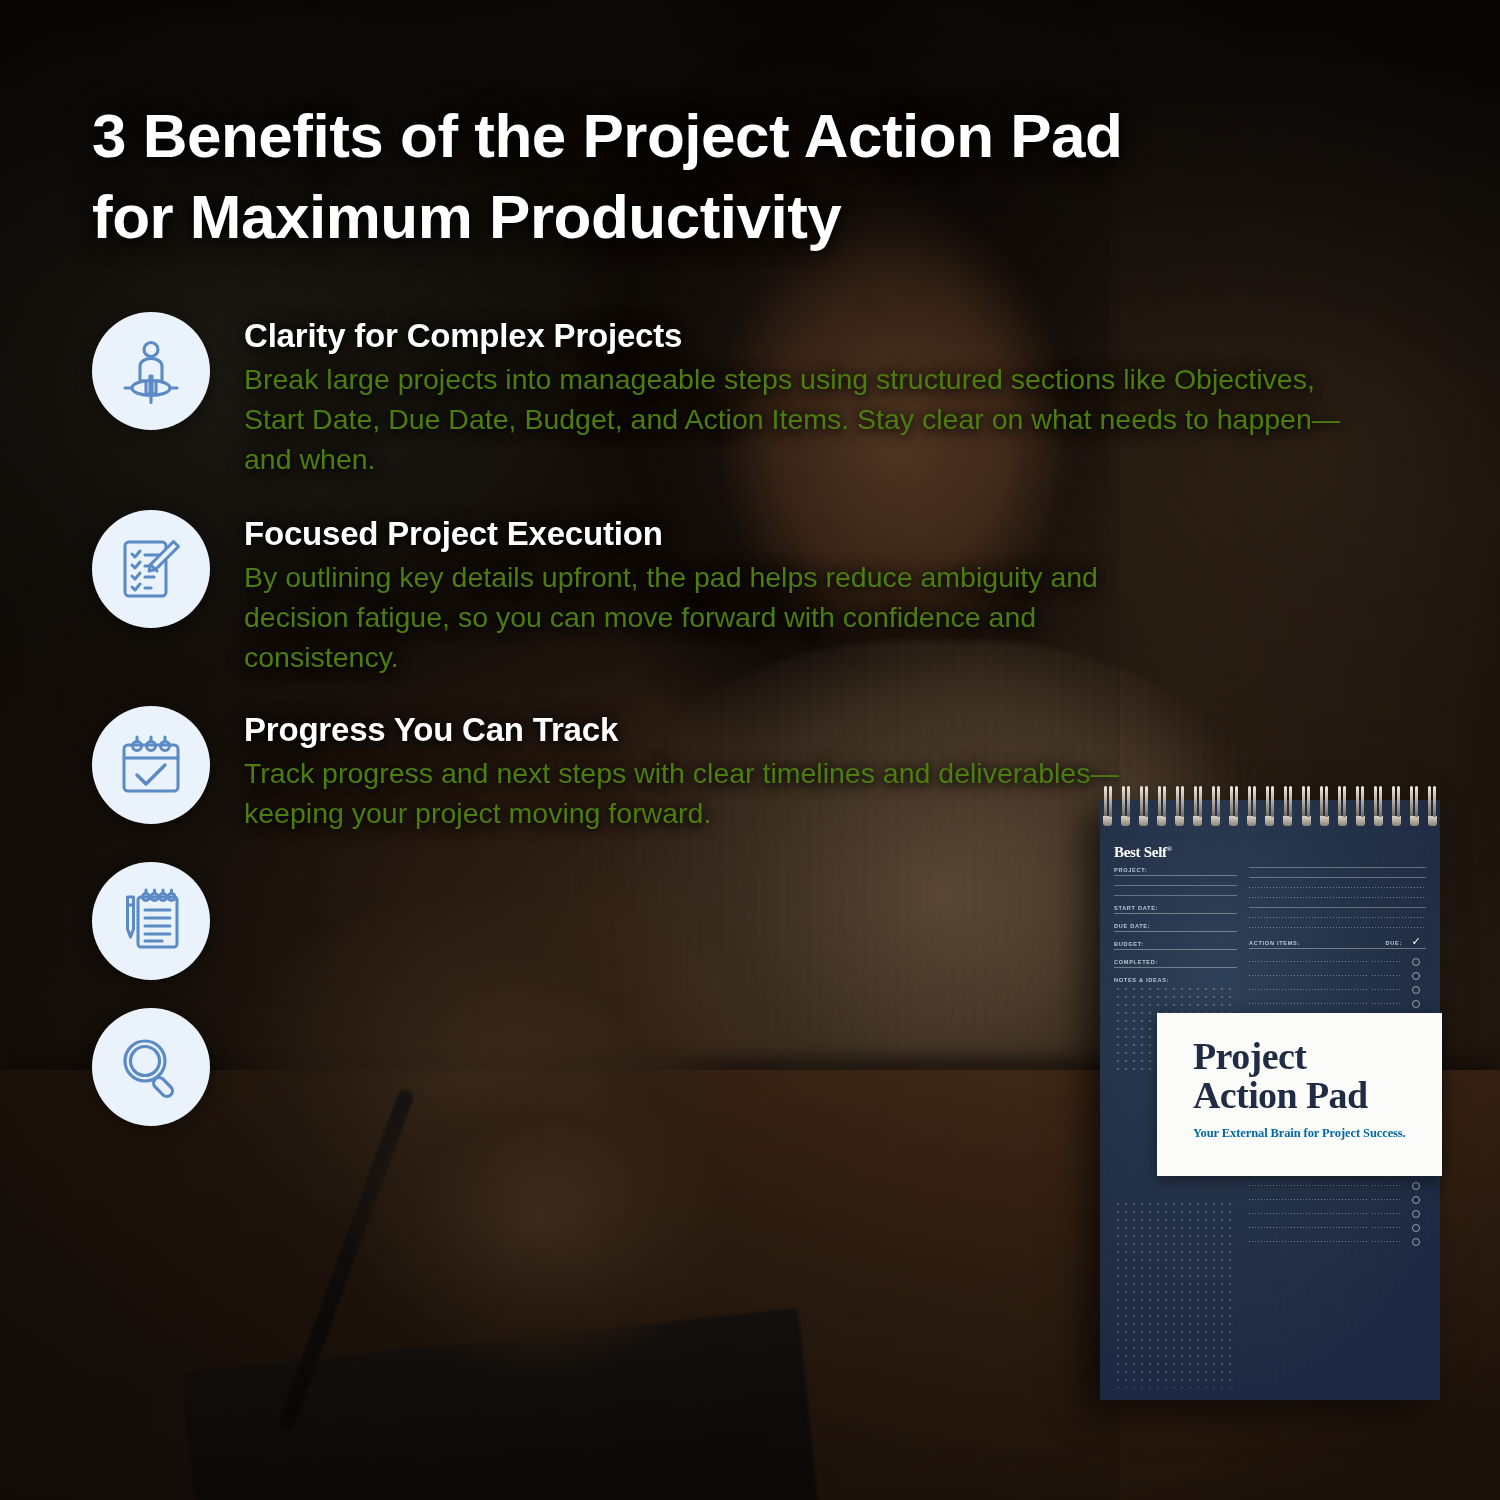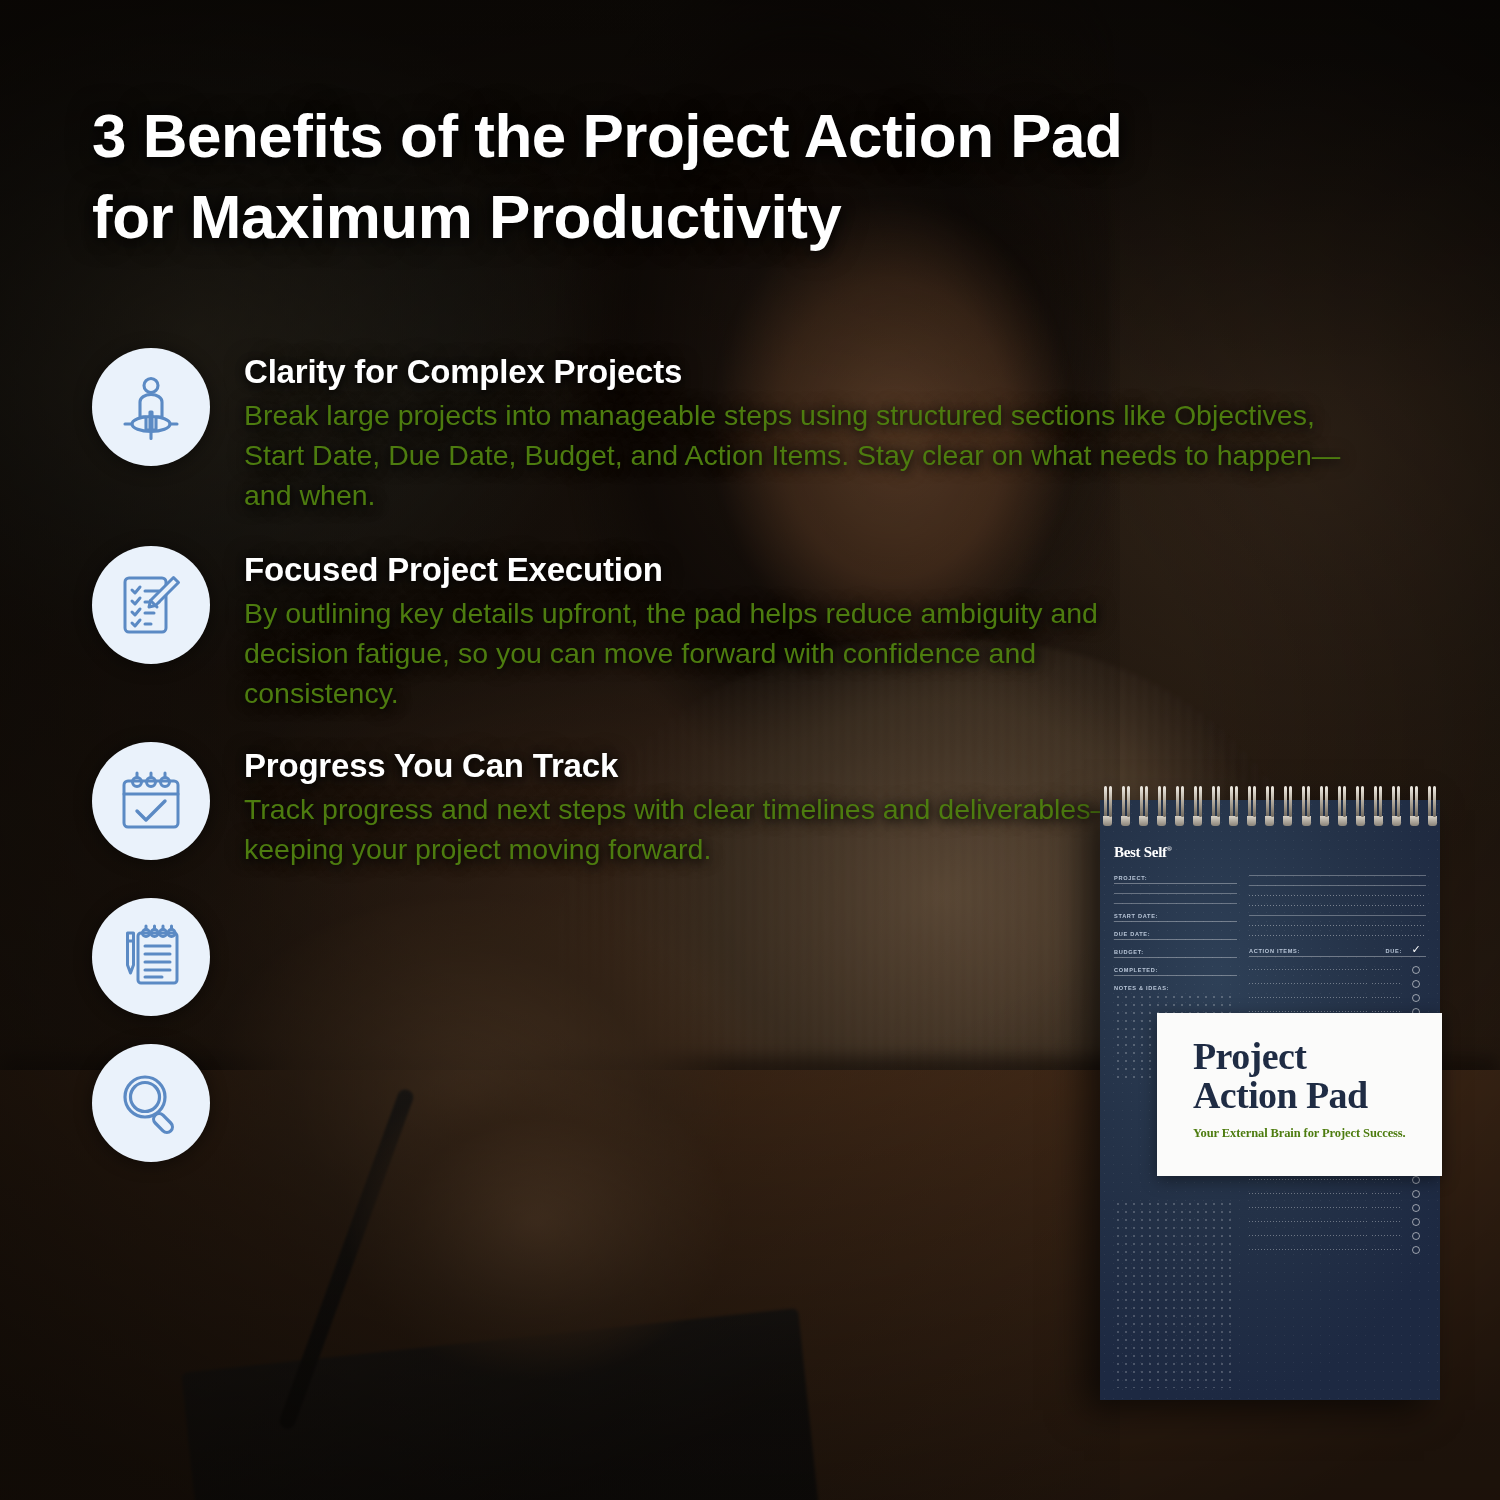--- a/index.html
+++ b/index.html
@@ -98,21 +98,21 @@
 
   .headline {
     position:absolute; left:92px; top:96px; width:1290px;
     color:#fff;
     font-size:62px; font-weight:bold; line-height:1.30;
     letter-spacing:-0.5px;
     text-shadow:0 2px 14px rgba(0,0,0,.88), 0 0 28px rgba(0,0,0,.6);
   }
   .headline .l2 { display:block; }
 
-  .benefits { position:absolute; left:92px; top:348px; width:1290px; }
+  .benefits { position:absolute; left:92px; top:312px; width:1290px; }
 
   .benefit { position:relative; display:flex; align-items:flex-start; }
   .benefit.b1 { margin-bottom:30px; }
   .benefit.b2 { margin-bottom:28px; }
   .benefit.b3 { margin-bottom:28px; }
   .benefit.b4 { margin-bottom:28px; }
 
   .icon-wrap {
     flex:0 0 auto;
     width:118px; height:118px; border-radius:50%;
@@ -164,21 +164,21 @@
   .coil::after  { right:0.5px; }
   .coil i {
     position:absolute; bottom:0; left:0; width:9px; height:10px;
     background:linear-gradient(180deg,#d9d3c8,#8a8378);
     border-radius:0 0 3px 3px;
   }
 
   .np-inner { position:absolute; inset:0; padding:44px 14px 10px 14px; }
   .bestself {
     color:#fff; font-family:"Liberation Serif", serif; font-weight:bold;
-    font-size:15px; letter-spacing:-0.3px; margin-bottom:14px; position:relative;
+    font-size:15px; letter-spacing:-0.3px; margin-bottom:6px; position:relative;
   }
   .bestself sup { font-size:7px; vertical-align:super; }
 
   .np-cols { display:flex; gap:12px; }
   .np-left { width:123px; }
   .np-right { flex:1; }
 
   .fld { margin-bottom:0; }
   .fld-lbl {
     color:#b9c6d8; font-size:5.6px; font-weight:bold; letter-spacing:.7px;
@@ -228,21 +228,21 @@
     position:absolute; left:1157px; top:1013px; width:285px; height:163px;
     background:#fbfbfa;
     box-shadow:0 4px 16px rgba(0,0,0,.45);
     padding:24px 0 0 36px;
   }
   .cover-t {
     color:#1f2c44; font-family:"Liberation Serif", serif; font-weight:bold;
     font-size:38px; line-height:1.02; letter-spacing:-0.6px;
   }
   .cover-s {
-    color:#4d7c0f; font-family:"Liberation Serif", serif; font-weight:bold;
+    color:#0369a1; font-family:"Liberation Serif", serif; font-weight:bold;
     font-size:12.5px; margin-top:11px; letter-spacing:-0.1px;
   }
 </style>
 </head>
 <body>
 
 <div class="photo">
   <div class="photo-base"></div>
   <div class="hair"></div>
   <div class="face"></div>

